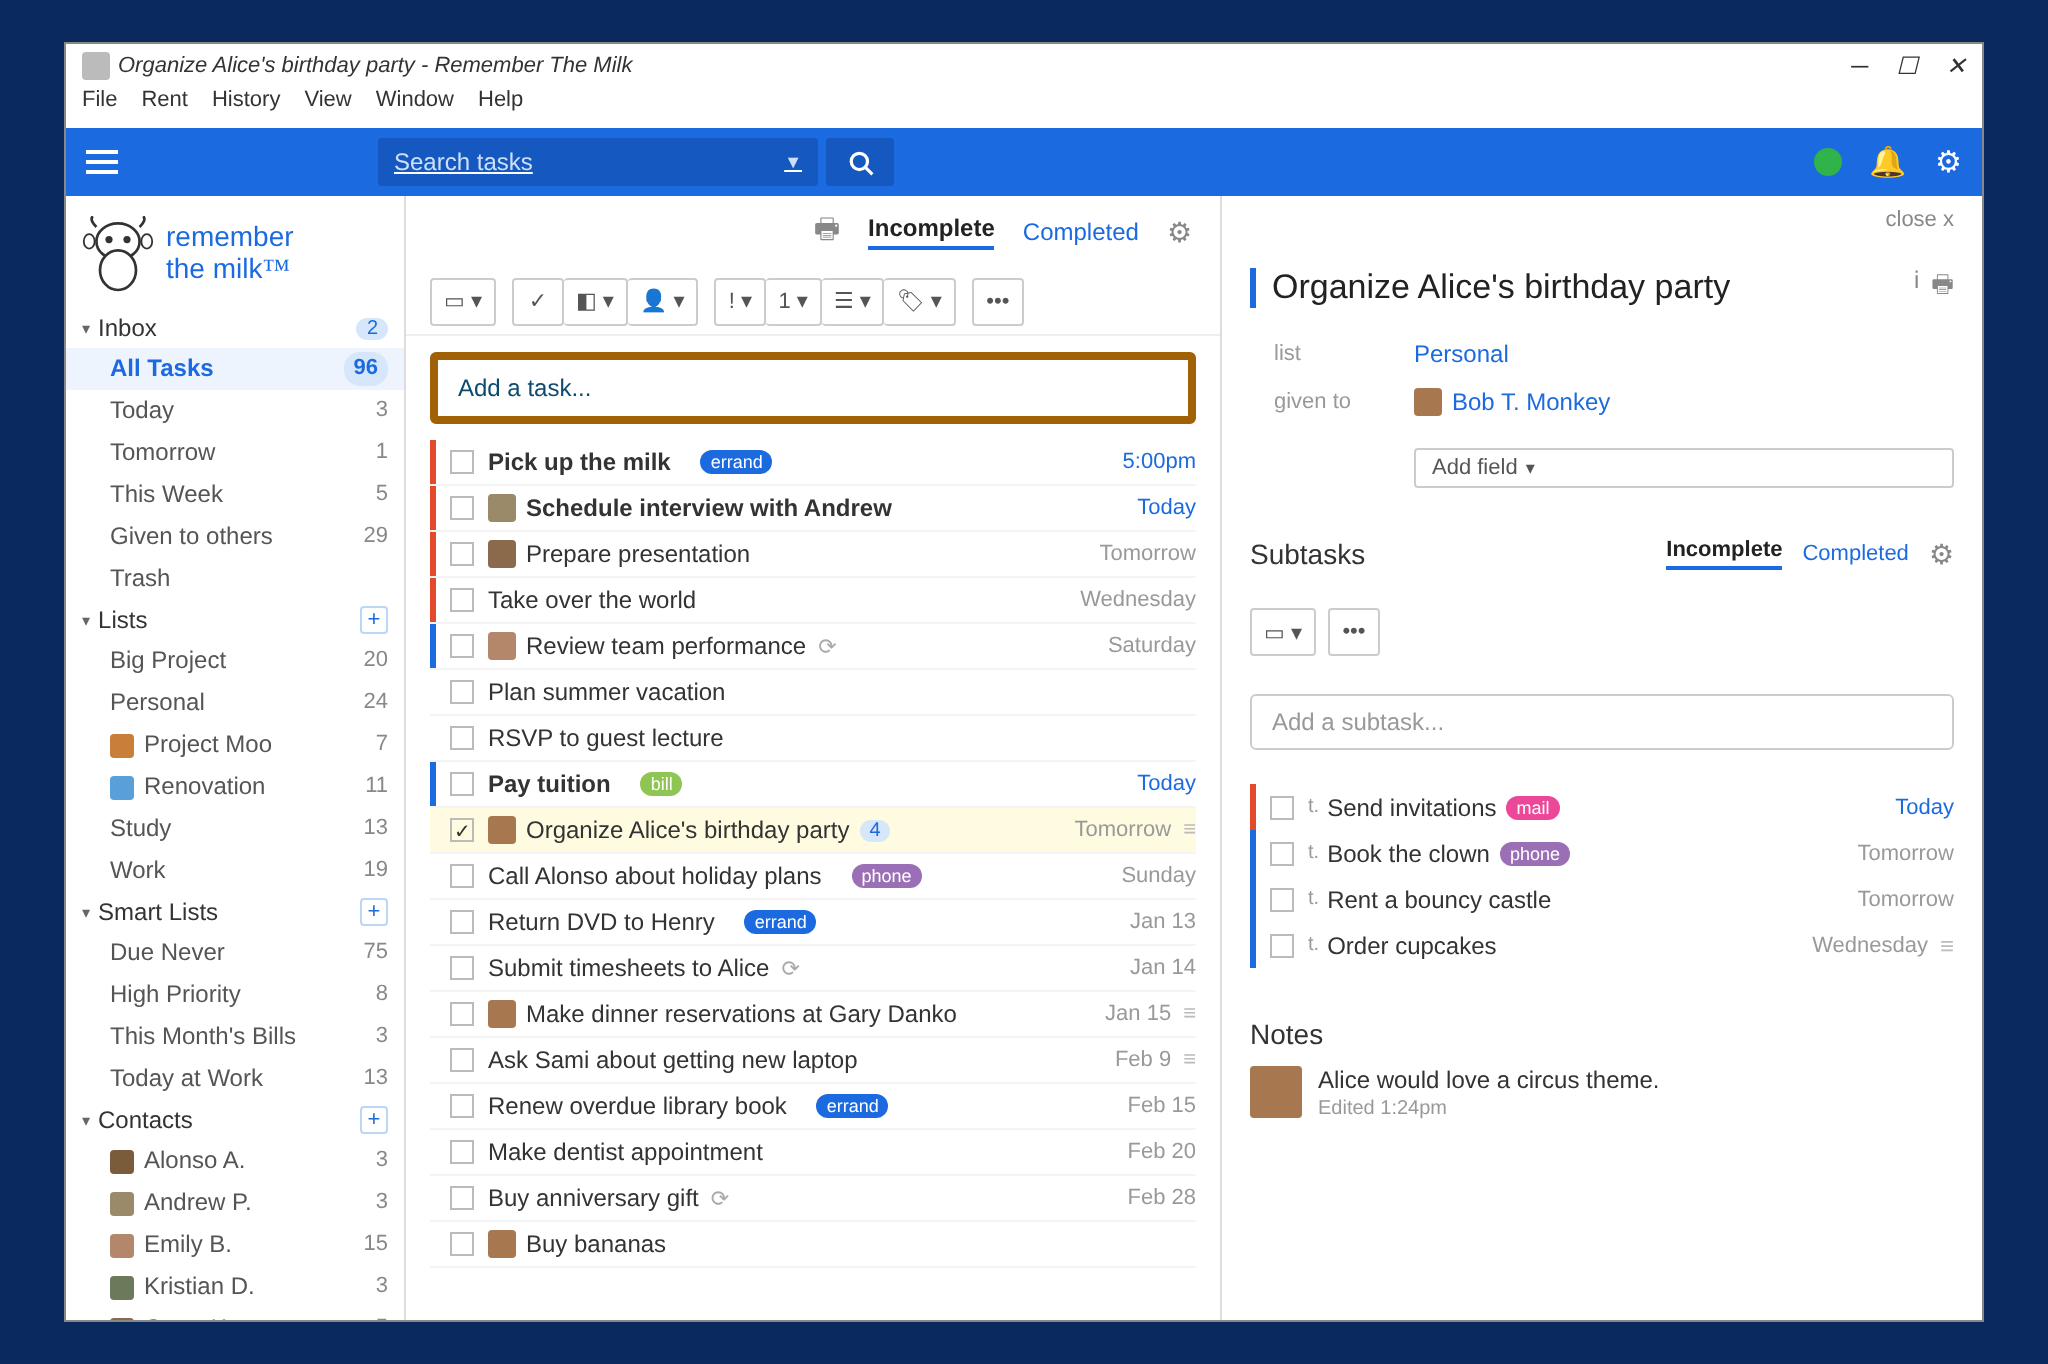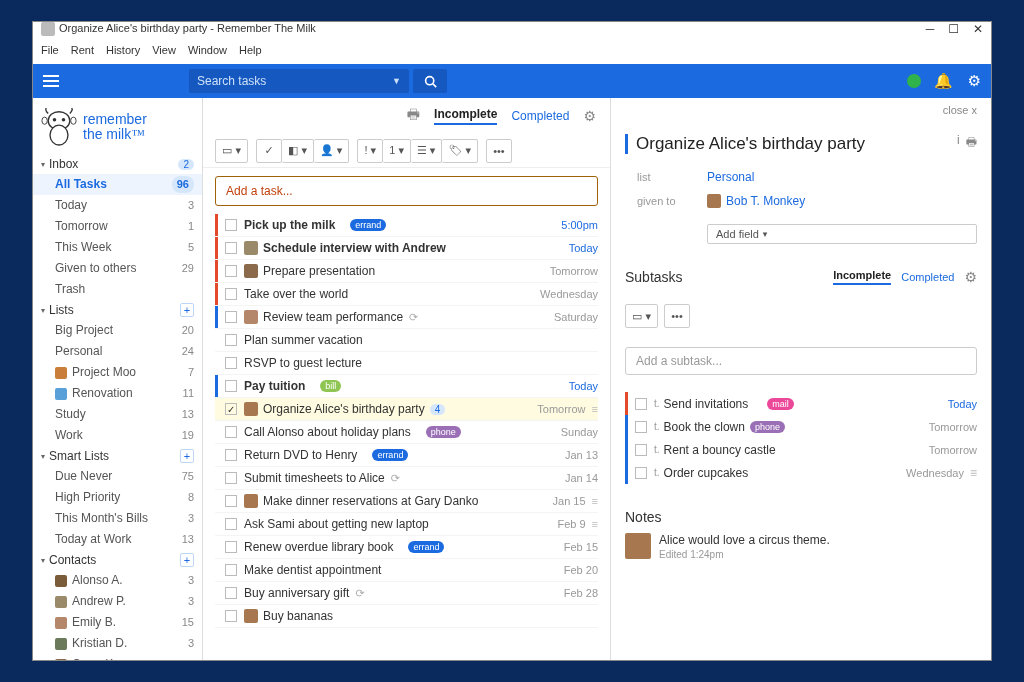--- a/index.html
+++ b/index.html
@@ -1,27 +1,27 @@
 <!DOCTYPE html>
 <html><head>
 <meta charset="utf-8">
 <style>
 * { margin:0; padding:0; box-sizing:border-box; font-family:-apple-system,"Segoe UI",Arial,sans-serif; }
 body { background:#0a2a5e; display:flex; align-items:center; justify-content:center; width:1024px; height:682px; overflow:hidden; }
 .window { width:960px; height:640px; background:#fff; display:flex; flex-direction:column; border:1px solid #888; }
-.titlebar { height:22px; display:flex; padding:0 8px; font-size:11px; color:#333; }
+.titlebar { height:22px; display:flex; align-items:center; padding:0 8px; font-size:11px; color:#333;font-style:italic; }
 .titlebar .winctrls { margin-left:auto; display:flex; gap:14px; font-size:12px; }
 .titlebar .winctrls span { cursor:pointer; }
 .wicon { width:14px; height:14px; margin-right:4px; background:#bbb; border-radius:2px; }
 .menubar { height:20px; display:flex; gap:12px; padding:0 8px; font-size:11px; color:#333; }
 .menubar span { cursor:pointer; }
 .toolbar { height:34px; background:#1b6adf; display:flex; align-items:center; padding:0 10px; gap:10px; color:#fff; }
 .hamb { display:flex; flex-direction:column; gap:3px; cursor:pointer; }
 .hamb div { width:16px; height:2px; background:#fff; }
-.searchwrap { margin-left:120px; display:flex; }
+.searchwrap { margin-left:120px; display:flex;text-decoration:underline; }
 .searchbox { width:220px; height:24px; background:#1558c0; border-radius:2px; display:flex; align-items:center; padding:0 8px; color:#cde0f9; font-size:12px; justify-content:space-between; }
 .caret { font-size:9px; }
 .searchbtn { width:34px; height:24px; background:#1558c0; border-radius:2px; margin-left:4px; display:flex; align-items:center; justify-content:center; color:#fff; font-size:12px; }
 .righticons { margin-left:auto; display:flex; gap:14px; align-items:center; }
 .circ { width:14px; height:14px; border-radius:50%; background:#2fb34a; display:inline-block; }
 .body { flex:1; display:flex; overflow:hidden; }
 .sidebar { width:170px; border-right:1px solid #ddd; overflow-y:auto; font-size:12px; color:#555; padding-top:6px; }
 .logo { display:flex; align-items:center; padding:4px 8px 8px; gap:6px; }
 .cow { width:36px; height:38px; }
 .logotxt { color:#1b6adf; font-family:Georgia,serif; font-size:14px; line-height:15px; }
@@ -37,21 +37,21 @@
 .main { flex:1; display:flex; flex-direction:column; border-right:1px solid #ddd; overflow:hidden; }
 .maintop { height:36px; display:flex; align-items:center; justify-content:flex-end; gap:14px; padding:0 14px; font-size:12px; }
 .tab { color:#888; cursor:pointer; }
 .tab.act { color:#222; font-weight:bold; border-bottom:2px solid #1b6adf; padding-bottom:2px; }
 .link { color:#1b6adf; cursor:pointer; }
 .gear { color:#888; font-size:14px; }
 .btnbar { height:34px; display:flex; align-items:center; gap:8px; padding:0 12px; border-bottom:1px solid #eee; }
 .btn { height:24px; min-width:26px; border:1px solid #ccc; border-radius:2px; background:#fff; font-size:11px; color:#555; display:flex; align-items:center; justify-content:center; padding:0 6px; cursor:pointer; }
 .btngrp { display:flex; }
 .btngrp .btn:not(:first-child){ border-left:none; }
-.addtask { margin:8px 12px; border:1px solid #a16207; border-radius:3px; padding:7px 10px; color:#c2410c; font-size:12px; }
+.addtask { margin:8px 12px; border:4px solid #a16207; border-radius:3px; padding:7px 10px; color:#0c4a6e; font-size:12px; }
 .tasks { flex:1; overflow-y:auto; padding:0 12px 8px; }
 .task { display:flex; align-items:center; height:23px; font-size:12px; color:#333; border-bottom:1px solid #f4f4f4; }
 .task .bar { width:3px; height:100%; margin-right:7px; }
 .task .cb { width:12px; height:12px; border:1px solid #bbb; margin-right:7px; flex-shrink:0; }
 .task .cb.checked::after { content:"✓"; font-size:10px; position:relative; top:-2px; left:1px; }
 .task .av { width:14px; height:14px; border-radius:2px; background:#a88; margin-right:5px; flex-shrink:0; }
 .task .ttl { flex-shrink:0; }
 .task.bold .ttl { font-weight:bold; }
 .task .tag { font-size:9px; color:#fff; padding:1px 5px; border-radius:7px; margin-left:15px; }
 .task .subcnt { font-size:10px; background:#d6e7fb; color:#1b6adf; border-radius:7px; padding:0 5px; margin-left:5px; }
@@ -459,21 +459,21 @@
         <div class="btn">▭ ▾</div>
         <div class="btn">•••</div>
       </div>
       <div class="addsub">Add a subtask...</div>
       <div id="subtasks">
           <div class="subtask">
             <div class="bar" style="background:#e24a2b"></div>
             <div class="cb"></div>
             <span class="subic">t.</span>
             <span>Send invitations</span>
-            <span class="tag" style="background:#ec4899;font-size:9px;color:#fff;padding:1px 5px;border-radius:7px;margin-left:19px">mail</span>
+            <span class="tag" style="background:#ec4899;font-size:9px;color:#fff;padding:1px 5px;border-radius:7px;margin-left:5px">mail</span>
             <span class="due blue">Today</span>
           </div>
           <div class="subtask">
             <div class="bar" style="background:#1b6adf"></div>
             <div class="cb"></div>
             <span class="subic">t.</span>
             <span>Book the clown</span>
             <span class="tag" style="background:#9a6fb5;font-size:9px;color:#fff;padding:1px 5px;border-radius:7px;margin-left:5px">phone</span>
             <span class="due ">Tomorrow</span>
           </div>

